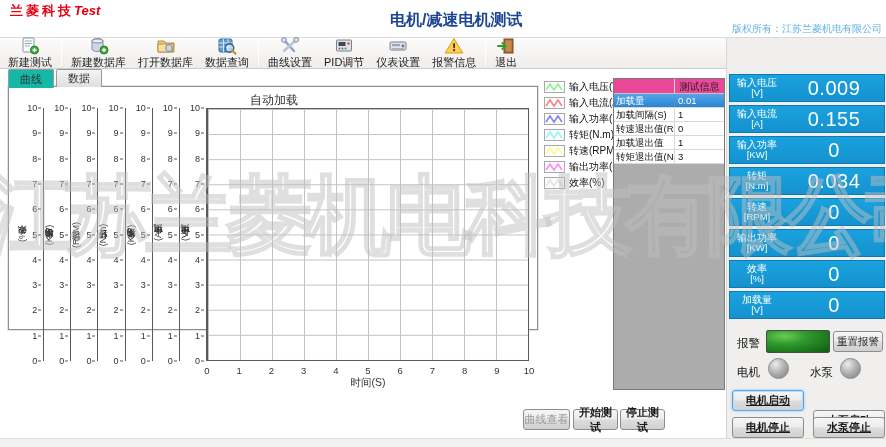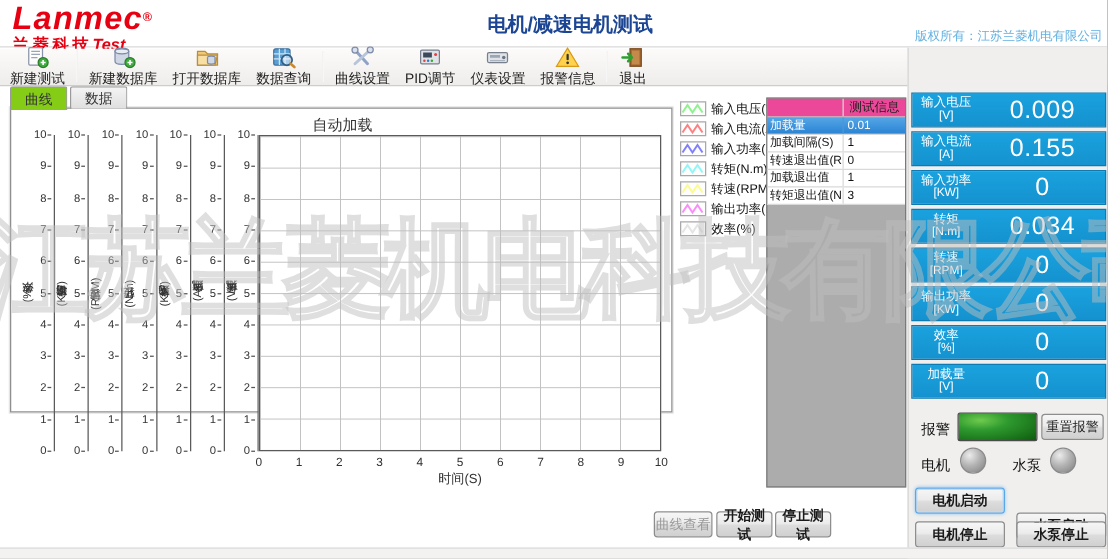--- a/index.html
+++ b/index.html
@@ -26,21 +26,21 @@
              padding:0 6px; cursor:default; }
   .tb-icon { height:18px; display:flex; align-items:center; }
   .tb-label { font-size:11px; color:#222; margin-top:0px; white-space:nowrap; }
   .tb-sep { width:1px; background:#d6d4d2; border-right:1px solid #fff; margin:2px 3px; }
 
   
   .tabbar { position:absolute; left:8px; top:69px; display:flex; z-index:3; }
   .tab { height:18px; padding:0 11px; font-size:11px; display:flex; align-items:center;
          border:1px solid #9a9a9a; border-bottom:none; background:linear-gradient(#f4f4f4,#dfdfdf);
          color:#333; margin-right:2px; border-radius:2px 2px 0 0; }
-  .tab.active { background:#84cc16; height:19px; position:relative; z-index:4; }
+  .tab.active { background:#14b8a6; height:19px; position:relative; z-index:4; }
 
   
   .chart-box { position:absolute; left:8px; top:86px; width:530px; height:244px;
                background:#fff; border:1px solid #8f8f8f; box-shadow:0 0 0 1px #e4e4e4; }
   .chart-title { position:absolute; left:0; top:5px; width:530px; text-align:center;
                  font-size:12px; color:#333; }
   .axes { position:absolute; left:8px; top:21px; width:190px; height:253px; display:flex; }
   .y-axis { position:relative; flex:1; border-right:1px solid #5a5a5a; }
   .ytick { position:absolute; right:2px; transform:translateY(-50%); display:flex; align-items:center;
            font-size:9px; color:#333; line-height:1; }
@@ -97,21 +97,21 @@
   .btn { background:linear-gradient(#f6f6f6,#ececec 45%,#dcdcdc 55%,#d0d0d0); border:1px solid #8d8d8d;
          border-radius:3px; font-size:11px; color:#1a1a1a; display:flex; align-items:center; justify-content:center;
          font-family:"Liberation Sans", sans-serif; }
   .reset-btn { position:absolute; left:106px; top:293px; width:50px; height:21px; font-size:10.5px; }
   .dev-label-motor { position:absolute; left:10px; top:327px; font-size:11.5px; color:#111; }
   .dev-label-pump  { position:absolute; left:83px; top:327px; font-size:11.5px; color:#111; }
   .sphere { position:absolute; width:21px; height:21px; border-radius:50%; border:1px solid #8a8a8a;
             background:radial-gradient(circle at 35% 28%, #ececec 0%, #b4b4b4 45%, #7d7d7d 100%); }
   .sphere.motor { left:41px; top:320px; }
   .sphere.pump  { left:113px; top:320px; }
-  .ctl { position:absolute; width:72px; height:21px; font-weight:bold; font-size:11px; }
+  .ctl { position:absolute; width:72px; height:21px; font-weight:bold; font-size:11px;text-decoration:underline; }
   .ctl.motor-start { left:5px;  top:352px; border-color:#5aa7e8; box-shadow:0 0 0 1px #bcdcf5 inset, 0 0 3px #8fc3ec; }
   .ctl.pump-start  { left:86px; top:352px;margin-top:20px; }
   .ctl.motor-stop  { left:5px;  top:379px; }
   .ctl.pump-stop   { left:86px; top:379px; }
 
   
   .foot-btn { position:absolute; height:21px; top:409px; }
   .foot-btn.view  { left:523px; width:47px; color:#9a9a9a; }
   .foot-btn.start { left:573px; width:45px; font-weight:bold; }
   .foot-btn.stop  { left:620px; width:45px; font-weight:bold; }
@@ -123,23 +123,20 @@
                font-size:86px; font-weight:bold; letter-spacing:-6px; white-space:nowrap;
                color:transparent; -webkit-text-stroke:2px rgba(190,190,190,.55); opacity:.9; }
 </style>
 </head>
 <body>
 
 <div class="app">
 
   <div class="header">
     <div class="logo">
-      <div>
-        <span class="logo-main">Lanmec</span><span class="logo-reg">®</span>
-      </div>
       <div class="logo-sub">
         <span class="logo-sub-cn">兰菱科技</span><span class="logo-sub-en">Test</span>
       </div>
     </div>
     <div class="app-title">电机/减速电机测试</div>
     <div class="copyright">版权所有：江苏兰菱机电有限公司</div>
   </div>
 
   <div class="toolbar" id="toolbar">
       <div class="tb-item">

